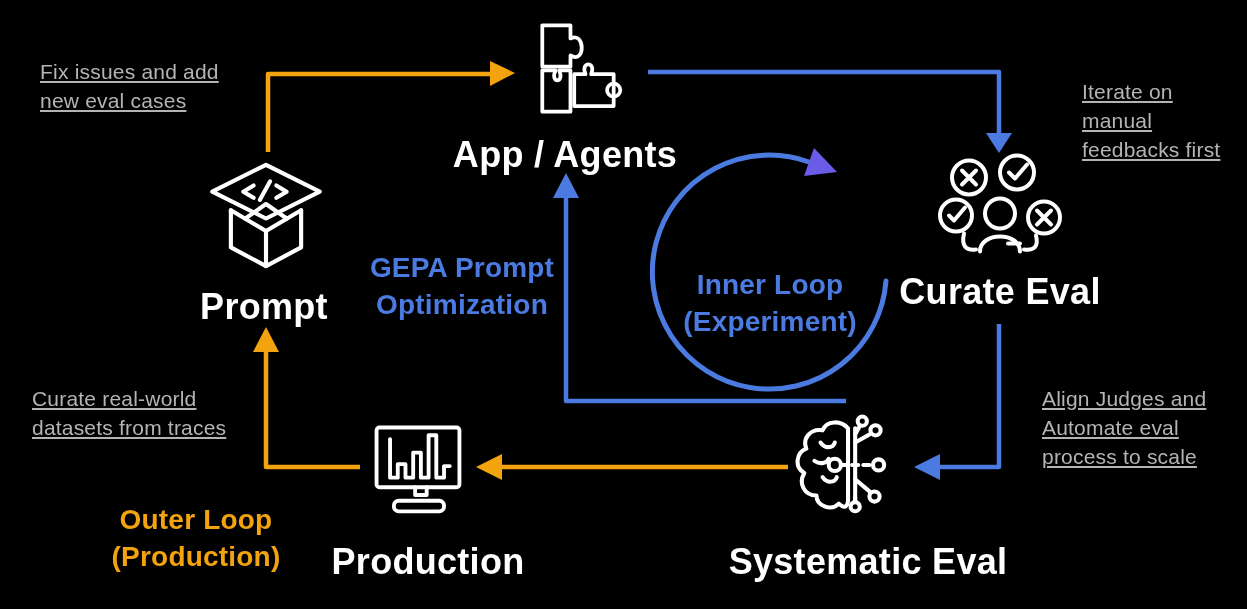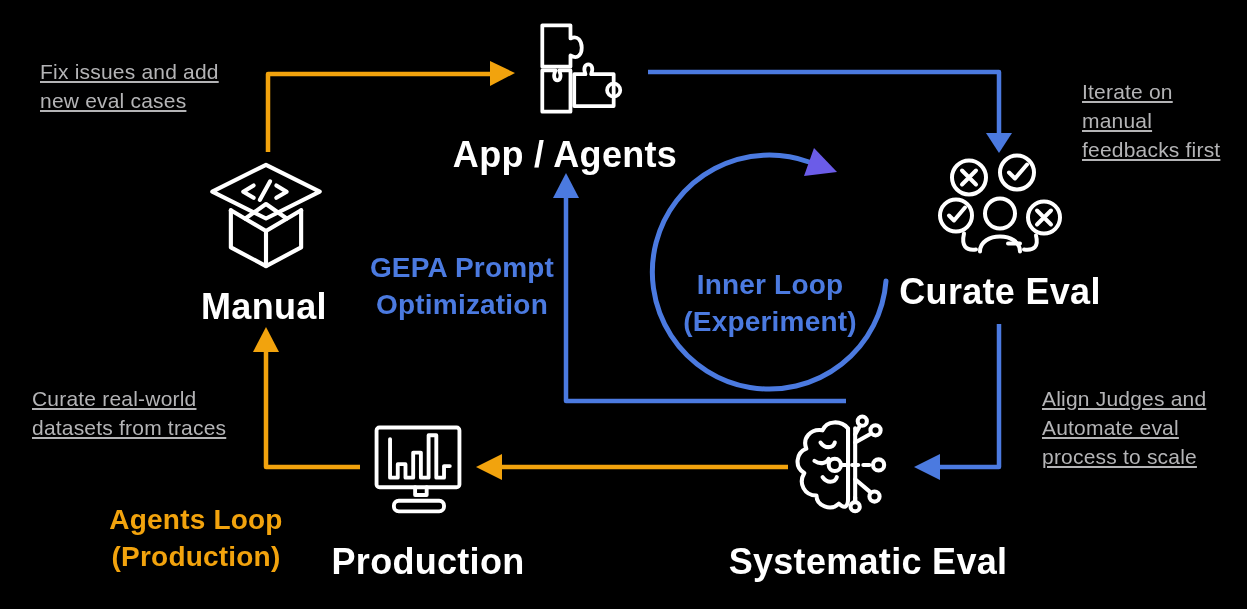--- a/index.html
+++ b/index.html
@@ -133,21 +133,21 @@
       <path d="M60 6 L112 32 L60 58 L8 32 Z"></path>
       <path d="M48 26 L38 32 L48 38"></path>
       <path d="M54 40 L64 22"></path>
       <path d="M70 26 L80 32 L70 38"></path>
       <path d="M26 50 V86 L60 104 L94 86 V50"></path>
       <path d="M26 50 L60 70 L94 50"></path>
       <path d="M60 70 V104"></path>
       <path d="M40 58 L60 44 L80 58"></path>
     </g>
   </svg>
-  <div class="abs node-label" style="left:264px;top:286px;">Manual</div>
+  <div class="abs node-label" style="left:264px;top:286px;">Prompt</div>
 
   <svg class="abs" style="left:790px;top:412px;" width="112" height="112" viewBox="0 0 110 110">
     <g class="icon-stroke">
       <path d="M57 16 C50 8 36 8 32 18 C20 16 12 26 16 36 C6 40 4 54 14 60 C8 70 14 82 26 82 C26 92 40 98 48 90 C54 96 57 92 57 86 Z"></path>
       <path d="M30 30 C34 36 42 36 44 30"></path>
       <path d="M24 48 C30 52 36 50 38 46"></path>
       <path d="M32 64 C36 70 44 70 46 64"></path>
       <path d="M64 16 V86"></path>
       <circle cx="44" cy="52" r="6"></circle>
       <path d="M50 52 H80" stroke-dasharray="6 5"></path>
@@ -181,16 +181,16 @@
   <div class="abs note" style="left:1042px;top:385px;">Align Judges and
 Automate eval
 process to scale</div>
   <div class="abs note" style="left:32px;top:385px;">Curate real-world
 datasets from traces</div>
 
   <div class="abs loop-label loop-blue" style="left:462px;top:250px;">GEPA Prompt
 Optimization</div>
   <div class="abs loop-label loop-blue" style="left:770px;top:243px;margin-top:24px;">Inner Loop
 (Experiment)</div>
-  <div class="abs loop-label loop-orange" style="left:196px;top:502px;">Agents Loop
+  <div class="abs loop-label loop-orange" style="left:196px;top:502px;">Outer Loop
 (Production)</div>
 
 </div>
 
 </body></html>

